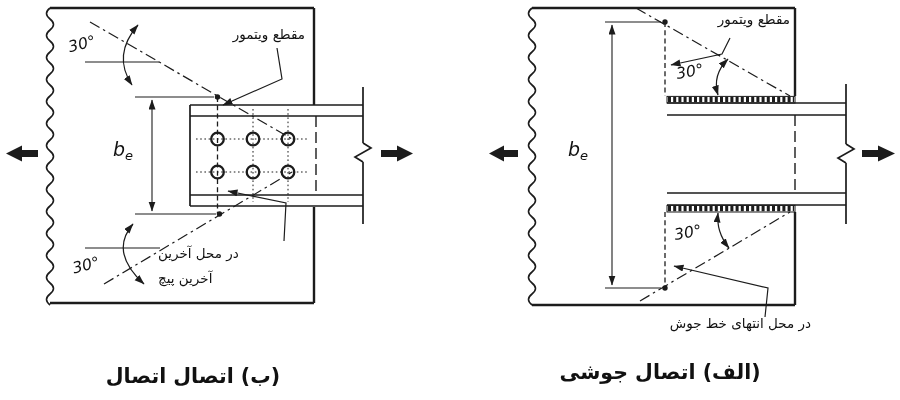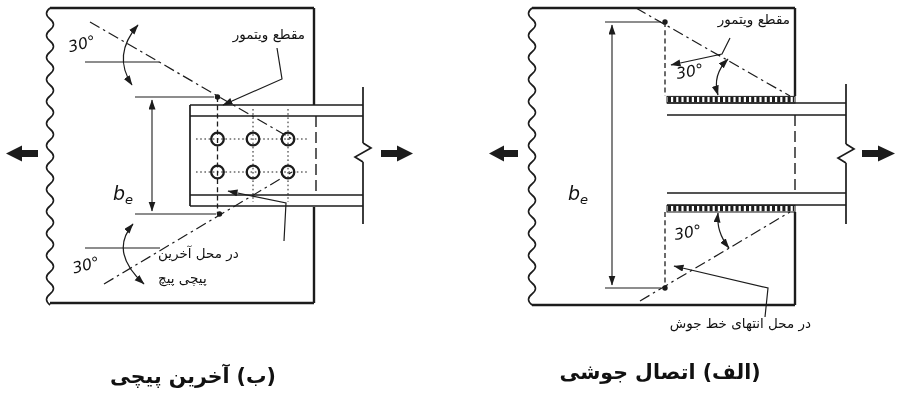--- a/index.html
+++ b/index.html
@@ -6,21 +6,21 @@
   .stage{
     position:relative;width:900px;height:400px;background:#ffffff;overflow:hidden;
     font-family:"DejaVu Sans", sans-serif;color:#111;
   }
   .stage svg{position:absolute;left:0;top:0;}
   .lbl{position:absolute;color:#111;white-space:nowrap;}
   .fa{direction:rtl;font-size:13.5px;font-weight:500;letter-spacing:0;}
   .angle{font-size:15.5px;font-style:italic;font-weight:500;transform-origin:center;}
   .rot-l{transform:rotate(-14deg);}
   .rot-r{transform:rotate(-10deg);}
-  .dim{font-style:italic;font-size:19px;margin-top:44px;}
+  .dim{font-style:italic;font-size:19px;}
   .dim .sub{font-size:13px;vertical-align:-4px;font-style:italic;}
   .caption{direction:rtl;font-size:20.5px;font-weight:bold;text-align:center;}
   .two-line{text-align:left;line-height:25px;}
   .ctr{}
 </style>
 </head>
 <body>
 
 <div class="stage">
 
@@ -139,24 +139,24 @@
   <div class="lbl fa ctr" style="left:183px;top:26px;width:122px;">مقطع ویتمور</div>
 
   <div class="lbl angle rot-l" style="left:68px;top:33px;width:44px;">30°</div>
 
   <div class="lbl dim" style="left:113px;top:138px;"><span>b</span><span class="sub">e</span></div>
 
   <div class="lbl angle rot-l" style="left:72px;top:254px;width:46px;">30°</div>
 
   <div class="lbl fa two-line" style="left:158px;top:241px;width:112px;">
     <div>در محل آخرین</div>
-    <div>پیچی پیچ</div>
+    <div>آخرین پیچ</div>
   </div>
 
-  <div class="lbl caption" style="left:93px;top:364px;width:200px;">(ب) آخرین پیچی</div>
+  <div class="lbl caption" style="left:93px;top:364px;width:200px;">(ب) اتصال اتصال</div>
 
   <div class="lbl fa ctr" style="left:660px;top:11px;width:130px;">مقطع ویتمور</div>
 
   <div class="lbl angle rot-r" style="left:676px;top:61px;width:46px;">30°</div>
 
   <div class="lbl dim" style="left:568px;top:138px;"><span>b</span><span class="sub">e</span></div>
 
   <div class="lbl angle rot-r" style="left:674px;top:222px;width:46px;">30°</div>
 
   <div class="lbl caption" style="left:556px;top:360px;width:208px;">(الف) اتصال جوشی</div>

